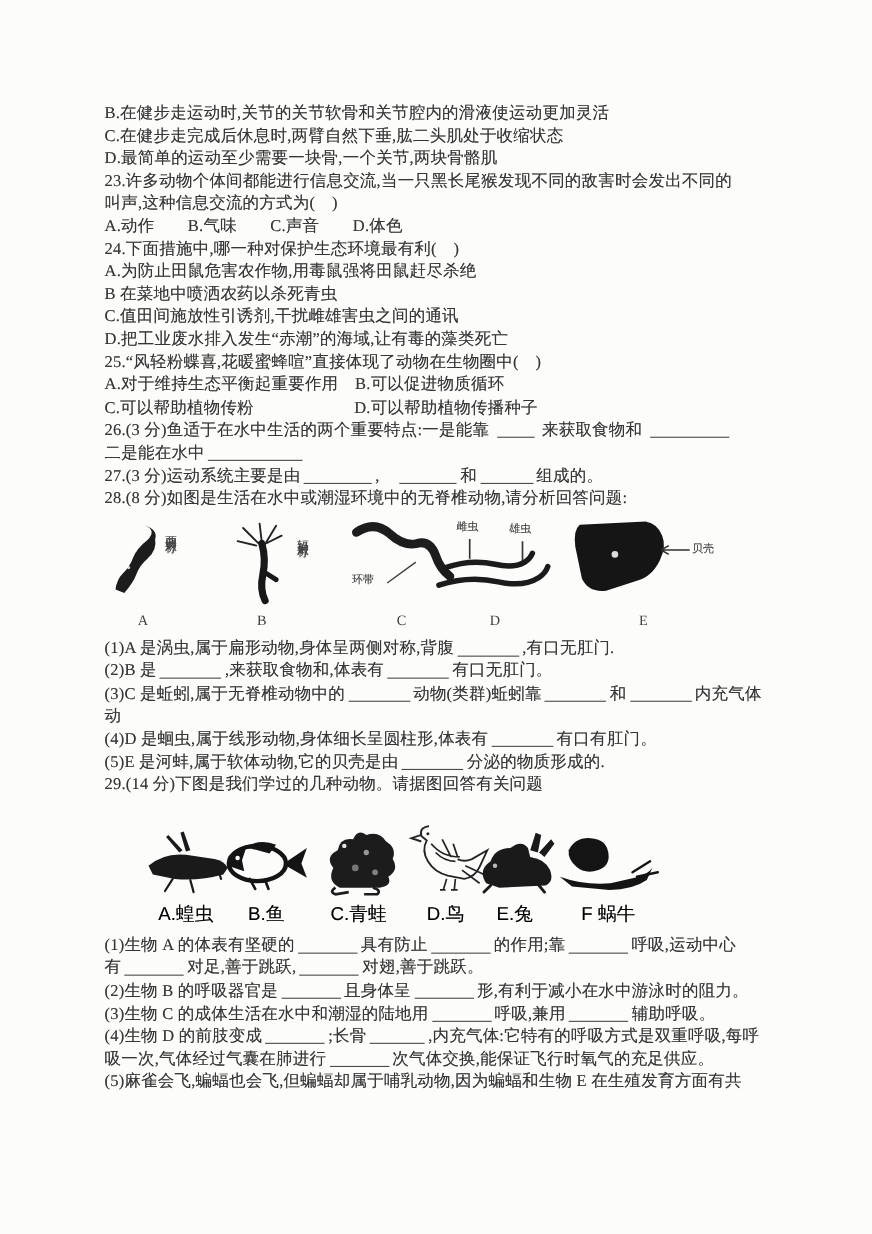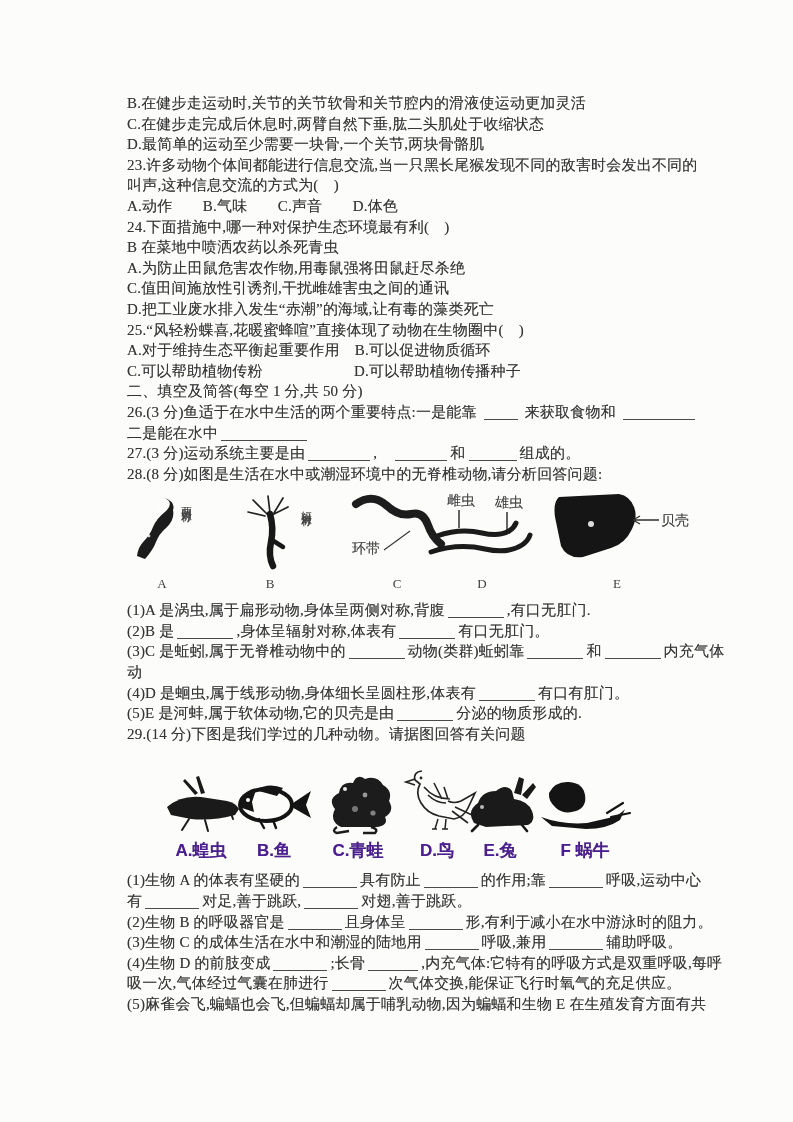--- a/index.html
+++ b/index.html
@@ -6,21 +6,21 @@
   html,body { width:793px; height:1122px; }
   body {
     position:relative;
     width:793px; height:1122px;
     background:#fbfbfa;
     font-family:"Liberation Serif","DejaVu Serif",serif;
     color:#363636;
     overflow:hidden;
   }
   .page { position:absolute; inset:0; background:#fcfcfb; }
-  .content { position:absolute; left:127px; top:93px; width:582px; }
+  .content { position:absolute; left:95px; top:93px; width:582px; }
   .sec .line {
     font-size:15px;
     line-height:20.6px;
     letter-spacing:0.2px;
     white-space:nowrap;
     text-shadow:0 0 0.6px rgba(70,70,70,0.55);
   }
   .blank {
     display:inline-block;
     height:14px;
@@ -34,61 +34,60 @@
   .fig1 .letter {
     position:absolute; bottom:0; left:0; right:0;
     text-align:center; font-size:13px; color:#3d3d3d;
   }
   .vcap {
     writing-mode:vertical-rl;
     font-size:10.5px; letter-spacing:2px; color:#444;
     text-shadow:0 0 0.5px rgba(70,70,70,0.5);
   }
   .scap {
-    position:absolute; font-size:14px; color:#444;
+    position:absolute; font-size:10px; color:#444;
     text-shadow:0 0 0.5px rgba(70,70,70,0.5); white-space:nowrap;
   }
   .sketch { display:block; }
   
   .fig2 { position:relative; height:112px; margin:6px 0 8px 0; }
   .fig2 .cell {
     position:absolute; top:0; height:112px;
     display:flex; flex-direction:column; align-items:center;
     justify-content:flex-end;
   }
   .fig2 .animal-label {
     font-family:"Liberation Sans","DejaVu Sans",sans-serif;
-    font-weight:700; font-size:17px; color:#4c1d95;
+    font-weight:400; font-size:17px; color:#000000;
     margin-top:4px; white-space:nowrap;
     text-shadow:0 0 0.6px rgba(50,50,50,0.5);
   }
   svg { overflow:visible; }
 </style>
 </head>
 <body>
 
 <div class="page">
   <div class="content">
 
     <div class="sec" id="sec1">
         <div class="line"><span>B.在健步走运动时,关节的关节软骨和关节腔内的滑液使运动更加灵活</span></div>
         <div class="line"><span>C.在健步走完成后休息时,两臂自然下垂,肱二头肌处于收缩状态</span></div>
         <div class="line"><span>D.最简单的运动至少需要一块骨,一个关节,两块骨骼肌</span></div>
         <div class="line"><span>23.许多动物个体间都能进行信息交流,当一只黑长尾猴发现不同的敌害时会发出不同的</span></div>
         <div class="line"><span>叫声,这种信息交流的方式为(　)</span></div>
         <div class="line"><span>A.动作　　B.气味　　C.声音　　D.体色</span></div>
         <div class="line"><span>24.下面措施中,哪一种对保护生态环境最有利(　)</span></div>
+        <div class="line"><span>A.为防止田鼠危害农作物,用毒鼠强将田鼠赶尽杀绝</span></div>
         <div class="line"><span>B 在菜地中喷洒农药以杀死青虫</span></div>
-        <div class="line"><span>A.为防止田鼠危害农作物,用毒鼠强将田鼠赶尽杀绝</span></div>
         <div class="line"><span>C.值田间施放性引诱剂,干扰雌雄害虫之间的通讯</span></div>
         <div class="line"><span>D.把工业废水排入发生“赤潮”的海域,让有毒的藻类死亡</span></div>
         <div class="line"><span>25.“风轻粉蝶喜,花暖蜜蜂喧”直接体现了动物在生物圈中(　)</span></div>
         <div class="line"><span>A.对于维持生态平衡起重要作用　B.可以促进物质循环</span></div>
         <div class="line"><span>C.可以帮助植物传粉　　　　　　D.可以帮助植物传播种子</span></div>
-        <div class="line"><span>二、填空及简答(每空 1 分,共 50 分)</span></div>
         <div class="line"><span>26.(3 分)鱼适于在水中生活的两个重要特点:一是能靠 </span><span class="blank" style="width: 34px;"></span><span> 来获取食物和 </span><span class="blank" style="width: 72px;"></span></div>
         <div class="line"><span>二是能在水中</span><span class="blank" style="width: 86px;"></span></div>
         <div class="line"><span>27.(3 分)运动系统主要是由</span><span class="blank" style="width: 62px;"></span><span>,　</span><span class="blank" style="width: 52px;"></span><span>和</span><span class="blank" style="width: 48px;"></span><span>组成的。</span></div>
         <div class="line"><span>28.(8 分)如图是生活在水中或潮湿环境中的无脊椎动物,请分析回答问题:</span></div>
       </div>
 
     <div class="fig1">
 
       <div class="cell" style="left:0; width:70px;">
         <svg class="sketch" width="52" height="76" viewBox="0 0 52 76" style="position:absolute;left:4px;top:2px;">
@@ -137,21 +136,21 @@
           <circle cx="44" cy="32" r="3" fill="#fff" opacity="0.85"></circle>
           <path d="M86,28 h26 M86,28 l7,-4 M86,28 l7,4" stroke="#2e2e2e" stroke-width="1.4" fill="none"></path>
         </svg>
         <span class="scap" style="left:114px; top:20px;">贝壳</span>
         <span class="letter">E</span>
       </div>
     </div>
 
     <div class="sec" id="sec2">
         <div class="line"><span>(1)A 是涡虫,属于扁形动物,身体呈两侧对称,背腹</span><span class="blank" style="width: 56px;"></span><span>,有口无肛门.</span></div>
-        <div class="line"><span>(2)B 是</span><span class="blank" style="width: 56px;"></span><span>,身体呈辐射对称,体表有</span><span class="blank" style="width: 56px;"></span><span>有口无肛门。</span></div>
+        <div class="line"><span>(2)B 是</span><span class="blank" style="width: 56px;"></span><span>,来获取食物和,体表有</span><span class="blank" style="width: 56px;"></span><span>有口无肛门。</span></div>
         <div class="line"><span>(3)C 是蚯蚓,属于无脊椎动物中的</span><span class="blank" style="width: 56px;"></span><span>动物(类群)蚯蚓靠</span><span class="blank" style="width: 56px;"></span><span>和</span><span class="blank" style="width: 56px;"></span><span>内充气体</span></div>
         <div class="line"><span>动</span></div>
         <div class="line"><span>(4)D 是蛔虫,属于线形动物,身体细长呈圆柱形,体表有</span><span class="blank" style="width: 56px;"></span><span>有口有肛门。</span></div>
         <div class="line"><span>(5)E 是河蚌,属于软体动物,它的贝壳是由</span><span class="blank" style="width: 56px;"></span><span>分泌的物质形成的.</span></div>
         <div class="line"><span>29.(14 分)下图是我们学过的几种动物。请据图回答有关问题</span></div>
       </div>
 
     <div class="fig2">
 
       <div class="cell" style="left:32px; width:84px;">

